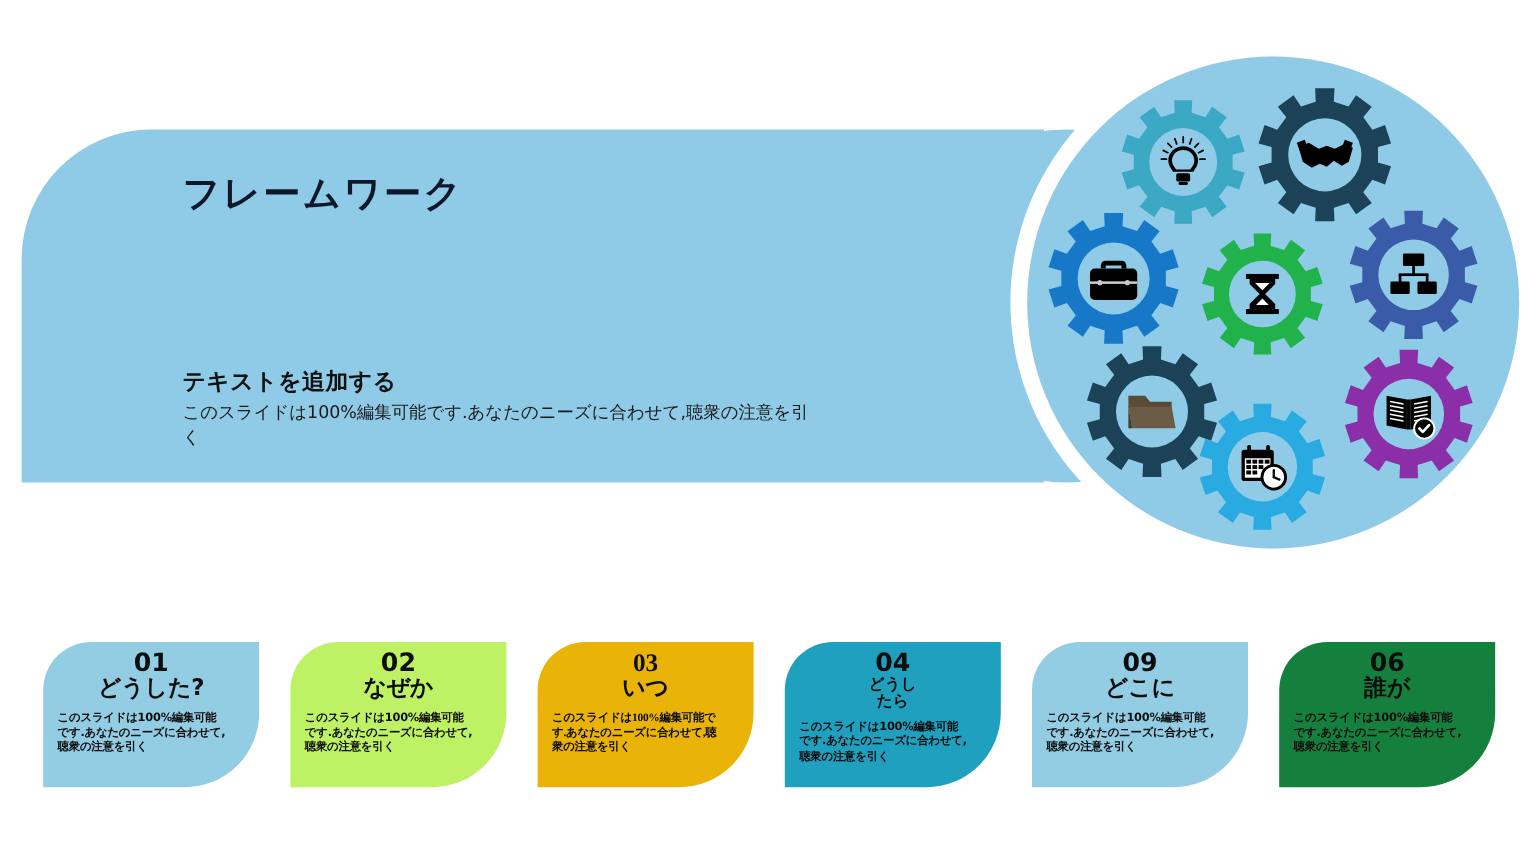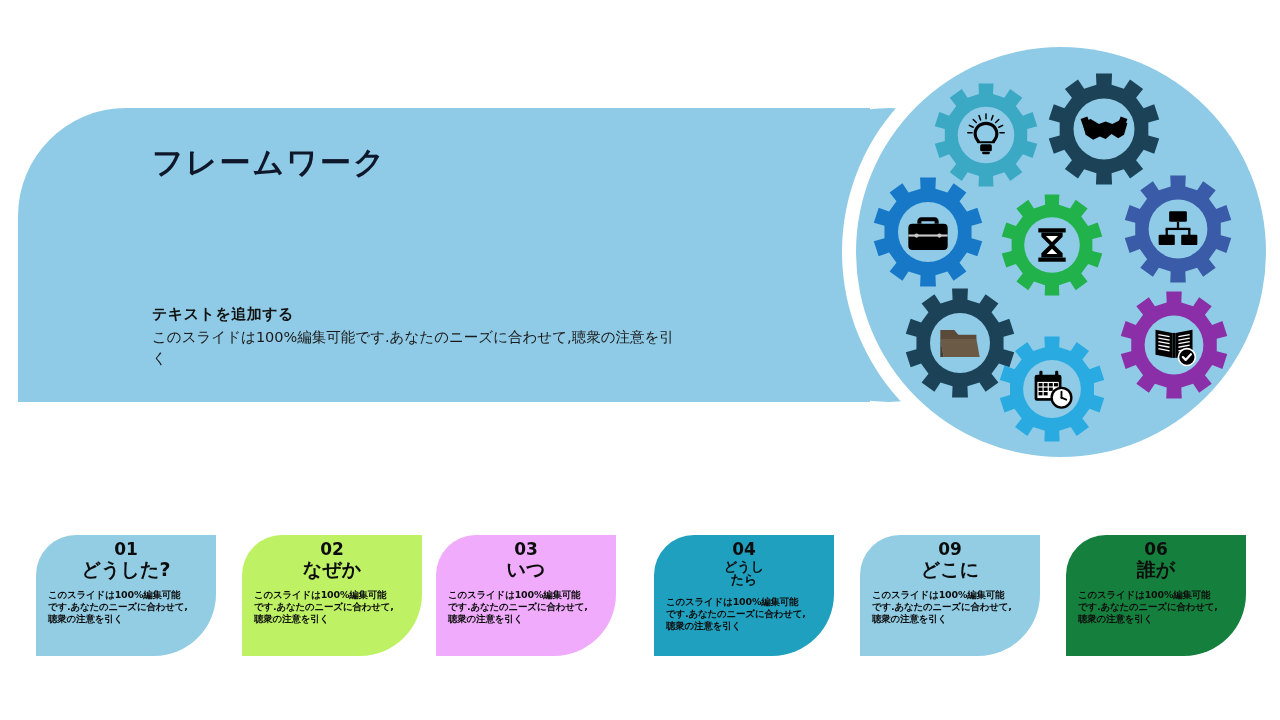--- a/index.html
+++ b/index.html
@@ -53,21 +53,21 @@
     white-space: nowrap;
   }
   #hero-sub-block {
     position: absolute;
     left: 152px;
     top: 305px;
     width: 560px;
     z-index: 6;
   }
   #hero-sub-heading {
-    font-size: 15px;
+    font-size: 19px;
     font-weight: 700;
     color: #111111;
     letter-spacing: .5px;
     margin-bottom: 3px;
   }
   #hero-sub-body {
     font-size: 14.5px;
     font-weight: 400;
     line-height: 1.42;
     color: #1A1A1A;
@@ -122,21 +122,21 @@
     top: 0;
     width: 180px;
     height: 121px;
     border-radius: 40px 0 62px 0;
     box-sizing: border-box;
     padding: 6px 10px 0 10px;
     overflow: hidden;
   }
   .num-card .card-number {
     text-align: center;
-    font-size: 17px;
+    font-size: 21px;
     font-weight: 700;
     line-height: 1.05;
     color: #0D0D0D;
   }
   .num-card .card-title {
     text-align: center;
     font-size: 19px;
     font-weight: 700;
     line-height: 1.05;
     color: #0D0D0D;
@@ -326,21 +326,21 @@
     <div class="num-card" style="left: 36px; background: rgb(146, 205, 228);">
       <div class="card-number">01</div>
       <div class="card-title">どうした?</div>
       <div class="card-body">このスライドは100%編集可能です.あなたのニーズに合わせて,聴衆の注意を引く</div>
     </div>
     <div class="num-card" style="left: 242px; background: #bef264;">
       <div class="card-number">02</div>
       <div class="card-title">なぜか</div>
       <div class="card-body">このスライドは100%編集可能です.あなたのニーズに合わせて,聴衆の注意を引く</div>
     </div>
-    <div class="num-card" style="left: 436px; background: #f0abfc;">
+    <div class="num-card" style="left: 448px; background: #eab308; font-family: Liberation Serif, serif;">
       <div class="card-number">03</div>
       <div class="card-title">いつ</div>
       <div class="card-body">このスライドは100%編集可能です.あなたのニーズに合わせて,聴衆の注意を引く</div>
     </div>
     <div class="num-card tall-title" style="left: 654px; background: rgb(31, 160, 190);">
       <div class="card-number">04</div>
       <div class="card-title">どうし<br>たら</div>
       <div class="card-body">このスライドは100%編集可能です.あなたのニーズに合わせて,聴衆の注意を引く</div>
     </div>
     <div class="num-card" style="left: 860px; background: rgb(146, 205, 228);">

